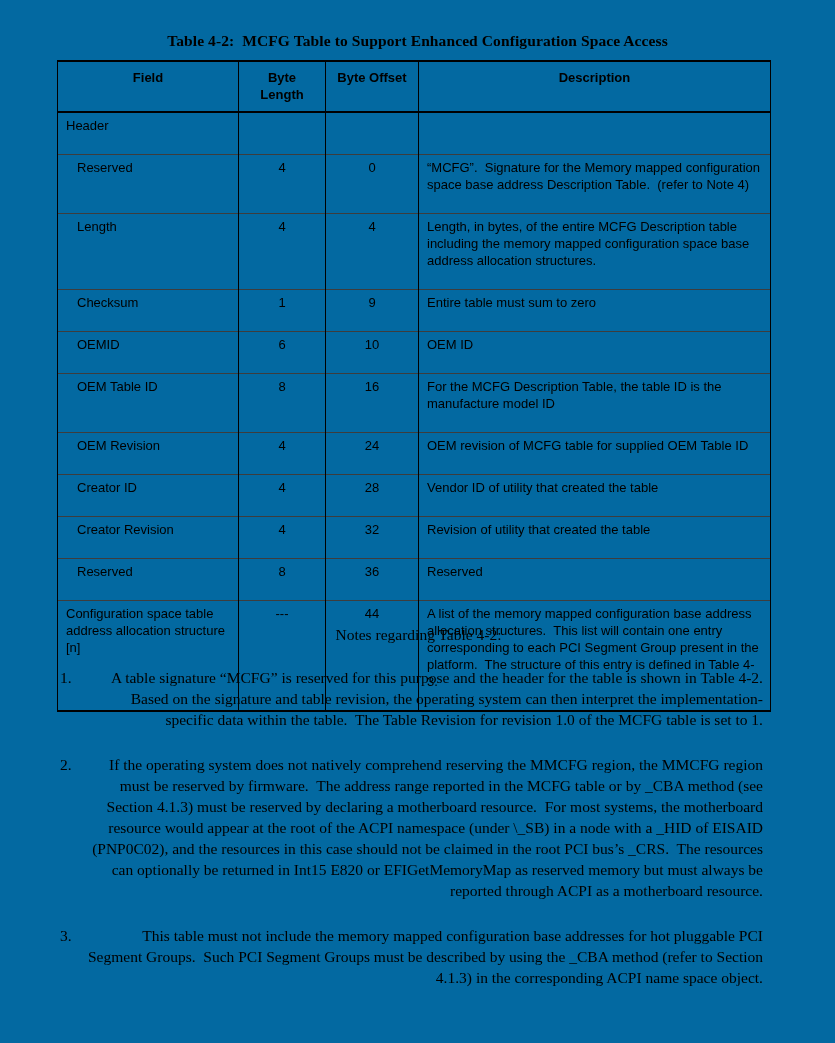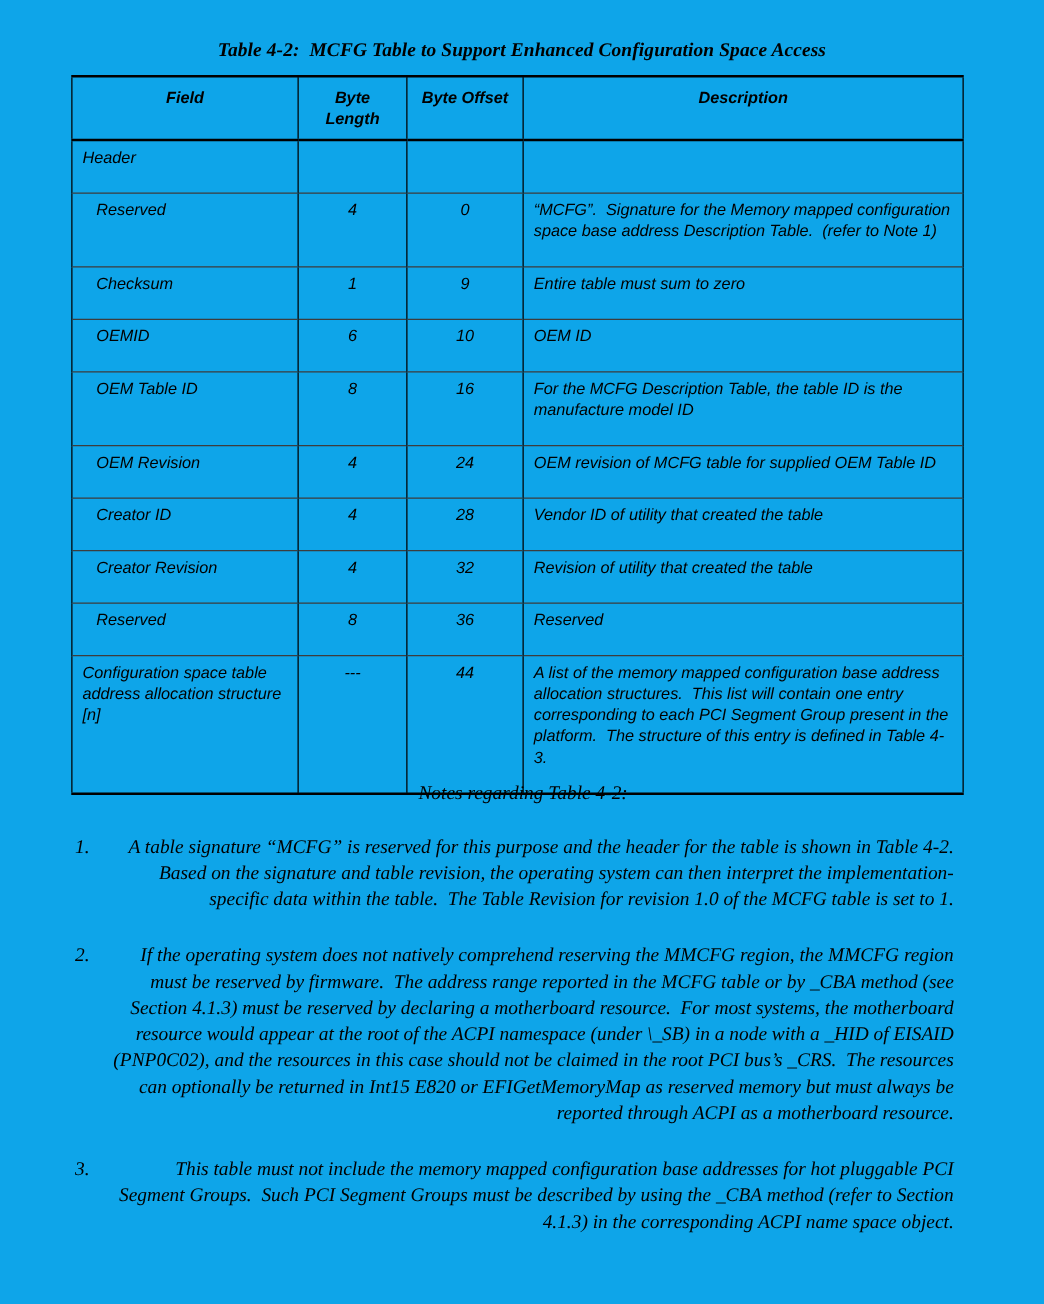--- a/index.html
+++ b/index.html
@@ -5,24 +5,23 @@
   html, body {
     margin: 0;
     padding: 0;
     background: #ffffff;
     color: #000000;
   }
   .page {
     position: relative;
     width: 835px;
     height: 1043px;
-    background: #0ea5e9;
+    background: #0369a1;
     overflow: hidden;
     font-family: "Liberation Serif", serif;
-    font-style: italic;
   }
   .caption {
     position: absolute;
     top: 32px;
     left: 0;
     width: 100%;
     text-align: center;
     font-family: "Liberation Serif", serif;
     font-weight: bold;
     font-size: 15.5px;
@@ -124,21 +123,27 @@
         <tr>
           <td class="col-field">Header</td>
           <td class="col-num"></td>
           <td class="col-num"></td>
           <td class="col-desc"></td>
         </tr>
         <tr>
           <td class="col-field indent">Reserved</td>
           <td class="col-num">4</td>
           <td class="col-num">0</td>
-          <td class="col-desc">“MCFG”.  Signature for the Memory mapped configuration space base address Description Table.  (refer to Note 1)</td>
+          <td class="col-desc">“MCFG”.  Signature for the Memory mapped configuration space base address Description Table.  (refer to Note 4)</td>
+        </tr>
+        <tr>
+          <td class="col-field indent">Length</td>
+          <td class="col-num">4</td>
+          <td class="col-num">4</td>
+          <td class="col-desc">Length, in bytes, of the entire MCFG Description table including the memory mapped configuration space base address allocation structures.</td>
         </tr>
         <tr>
           <td class="col-field indent">Checksum</td>
           <td class="col-num">1</td>
           <td class="col-num">9</td>
           <td class="col-desc">Entire table must sum to zero</td>
         </tr>
         <tr>
           <td class="col-field indent">OEMID</td>
           <td class="col-num">6</td>

